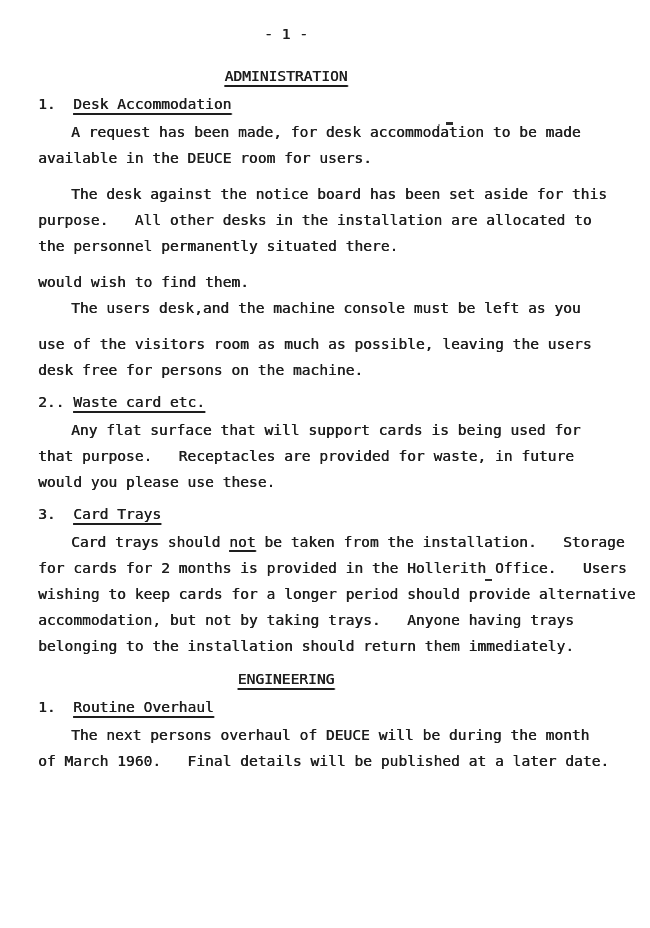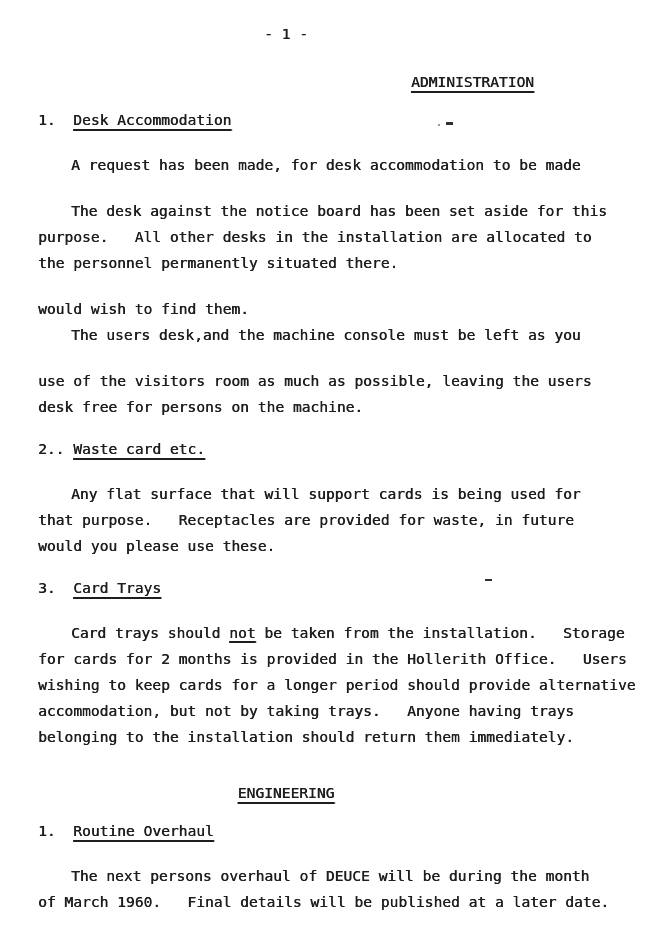--- a/index.html
+++ b/index.html
@@ -20,28 +20,28 @@
   .content { padding: 21px 0 0 38px; }
 
   .pagenum, .heading, .item, .line {
     white-space: pre;
     height: 26px;
   }
 
   
   .pagenum, .heading { width: 496px; text-align: center; }
 
-  .heading { margin-top: 30px; }
-  .pagenum + .heading { margin-top: 22px; text-align: right; }
+  .heading { margin-top: 7px; }
+  .pagenum + .heading { margin-top: 16px; }
 
-  .item { margin-top: 16px; }
-  .heading + .item { margin-top: 12px; }
+  .item { margin-top: 6px; }
+  .heading + .item { margin-top: 2px; }
 
-  .para { margin-top: 20px; }
-  .item + .para { margin-top: 19px; }
+  .para { margin-top: 10px; }
+  .item + .para { margin-top: 2px; }
 
   .indent { text-indent: 33px; }
 
   .u {
     text-decoration: underline;
     text-decoration-thickness: 1.6px;
     text-underline-offset: 3px;
   }
   .heading .u, .item .u {
     text-decoration-thickness: 2.3px;
@@ -57,20 +57,21 @@
 </head>
 <body>
 
 <div class="page">
   <div class="content" id="content">
       <div class="pagenum">- 1 -</div>
       <div class="heading"><span class="u">ADMINISTRATION</span></div>
       <div class="item"><span class="num">1.</span><span>  </span><span class="u">Desk Accommodation</span></div>
       <div class="para">
         <div class="line indent"><span>A request has been made, for desk accommodation to be made</span></div>
+        <div class="line"><span>available in the DEUCE room for users.</span></div>
       </div>
       <div class="para">
         <div class="line indent"><span>The desk against the notice board has been set aside for this</span></div>
         <div class="line"><span>purpose.   All other desks in the installation are allocated to</span></div>
         <div class="line"><span>the personnel permanently situated there.</span></div>
       </div>
       <div class="para">
         <div class="line"><span>would wish to find them.</span></div>
         <div class="line indent"><span>The users desk,and the machine console must be left as you</span></div>
       </div>

